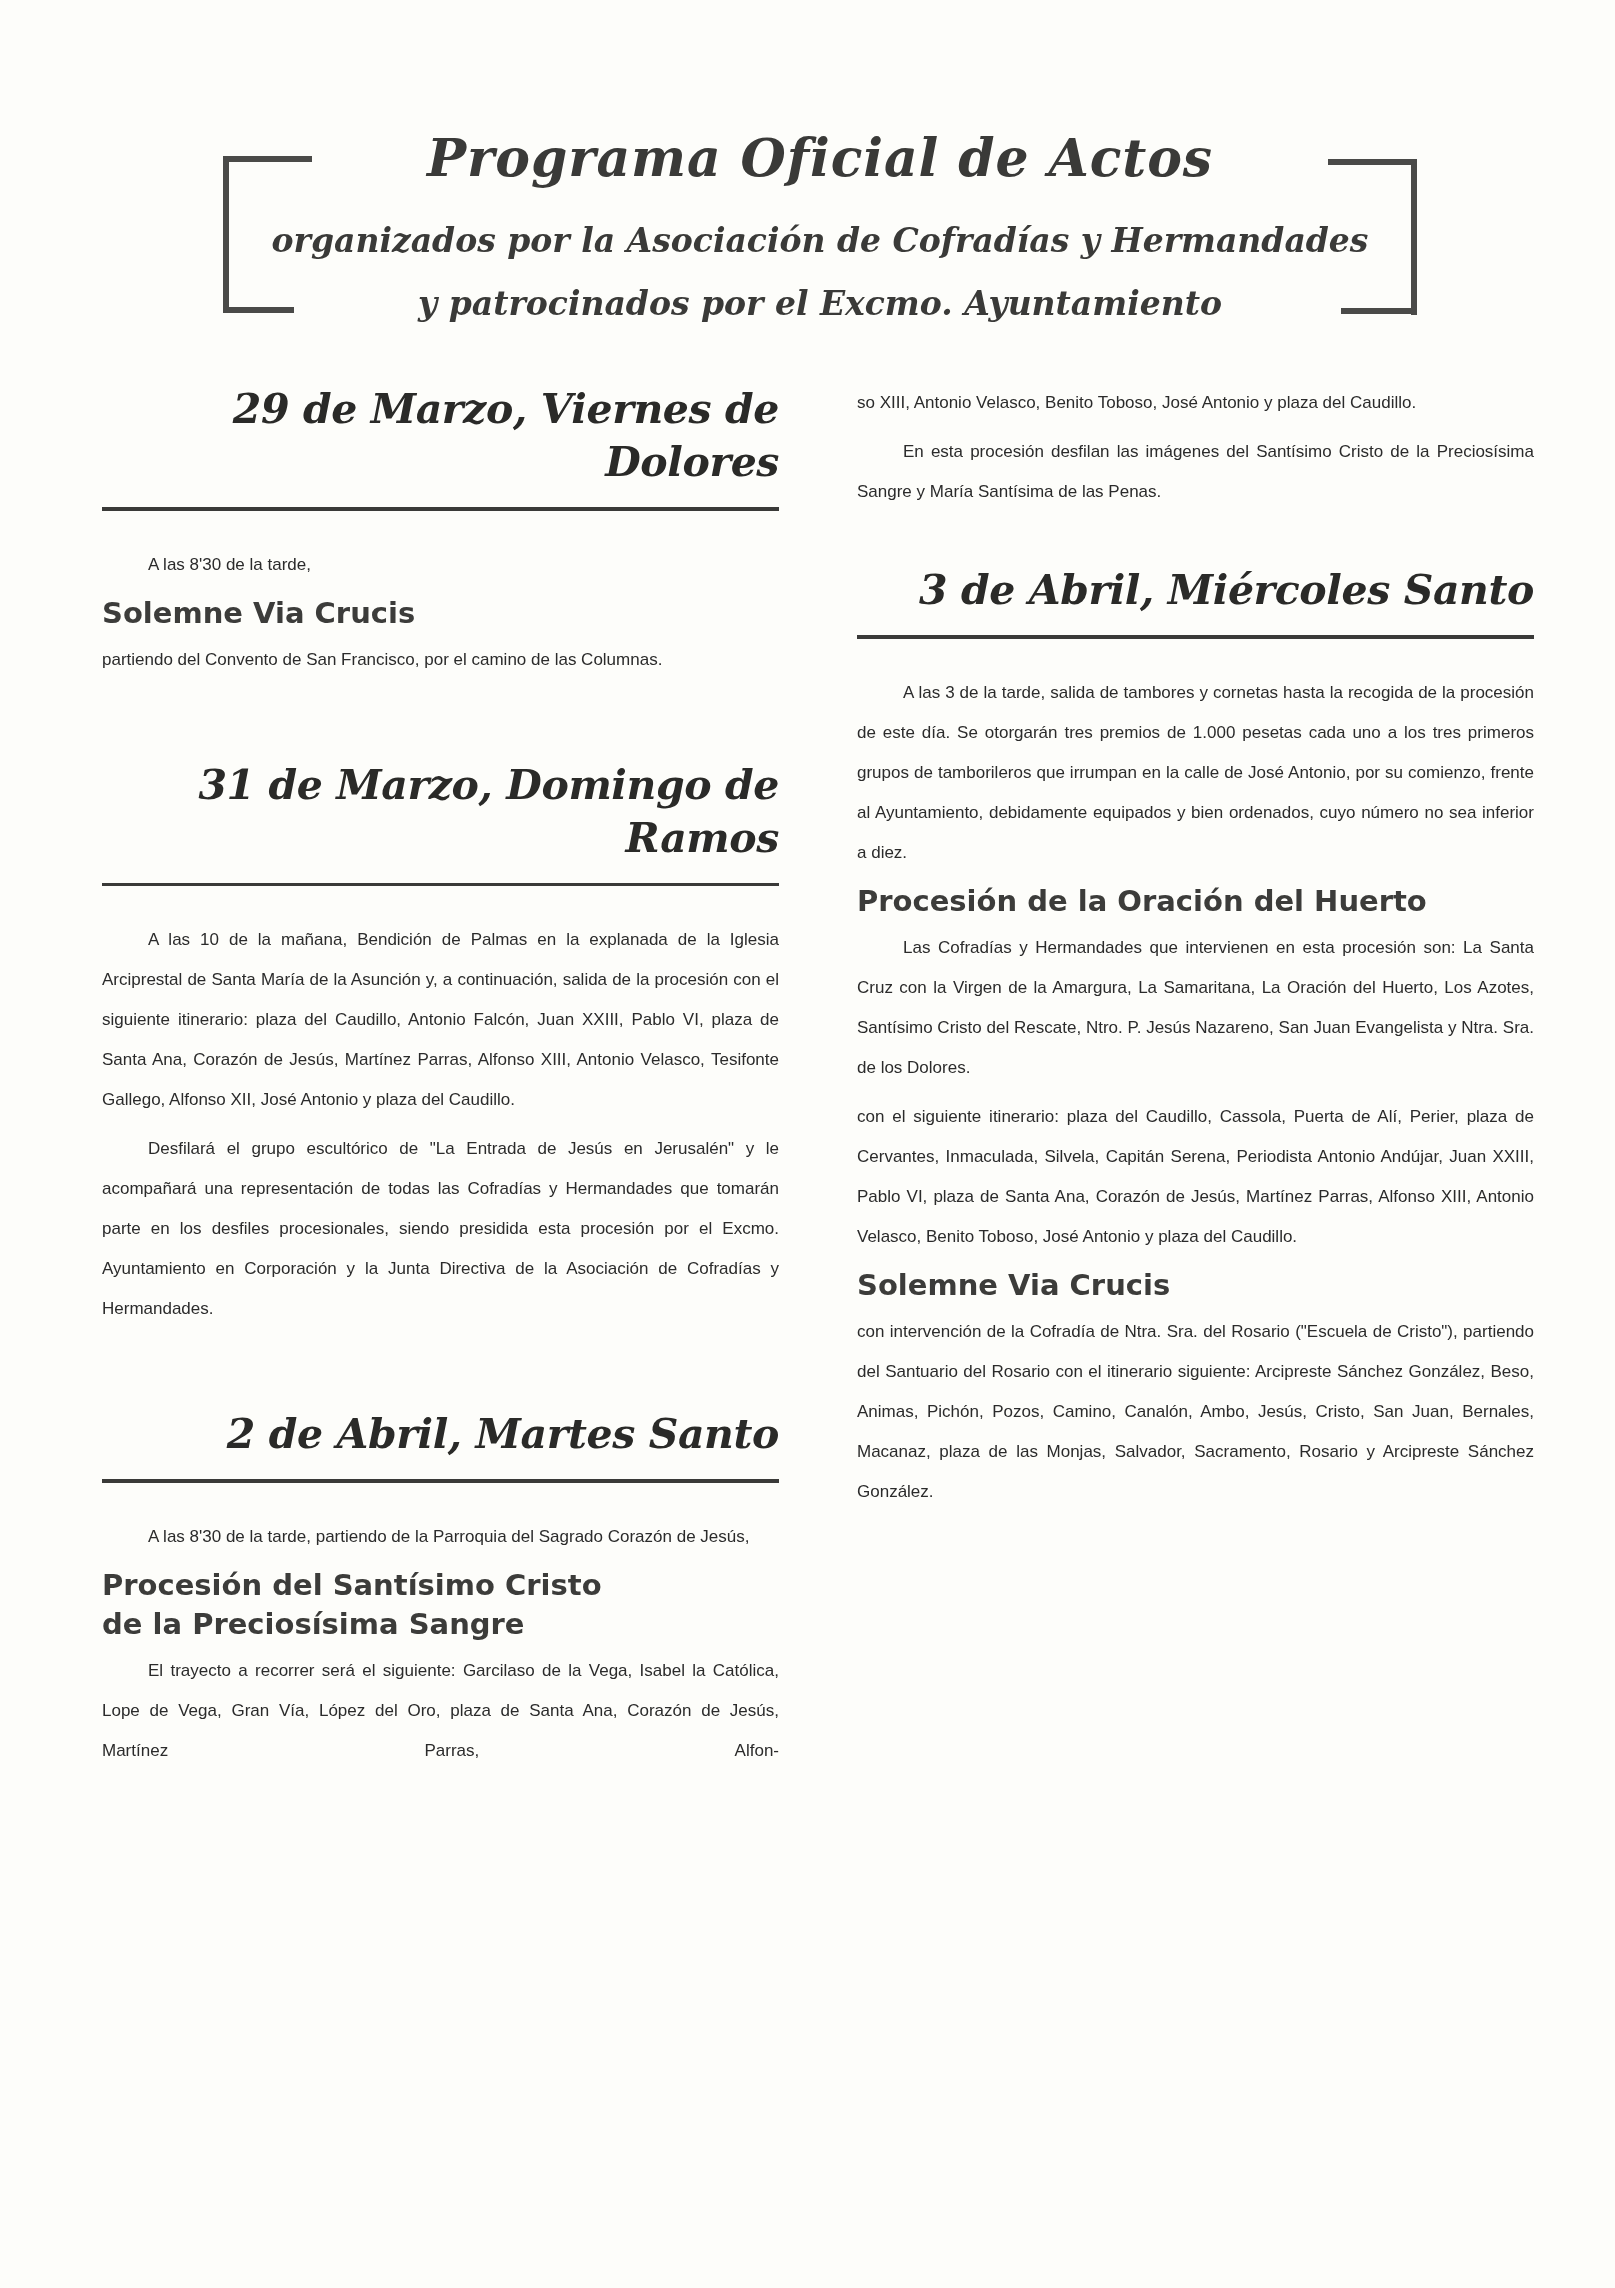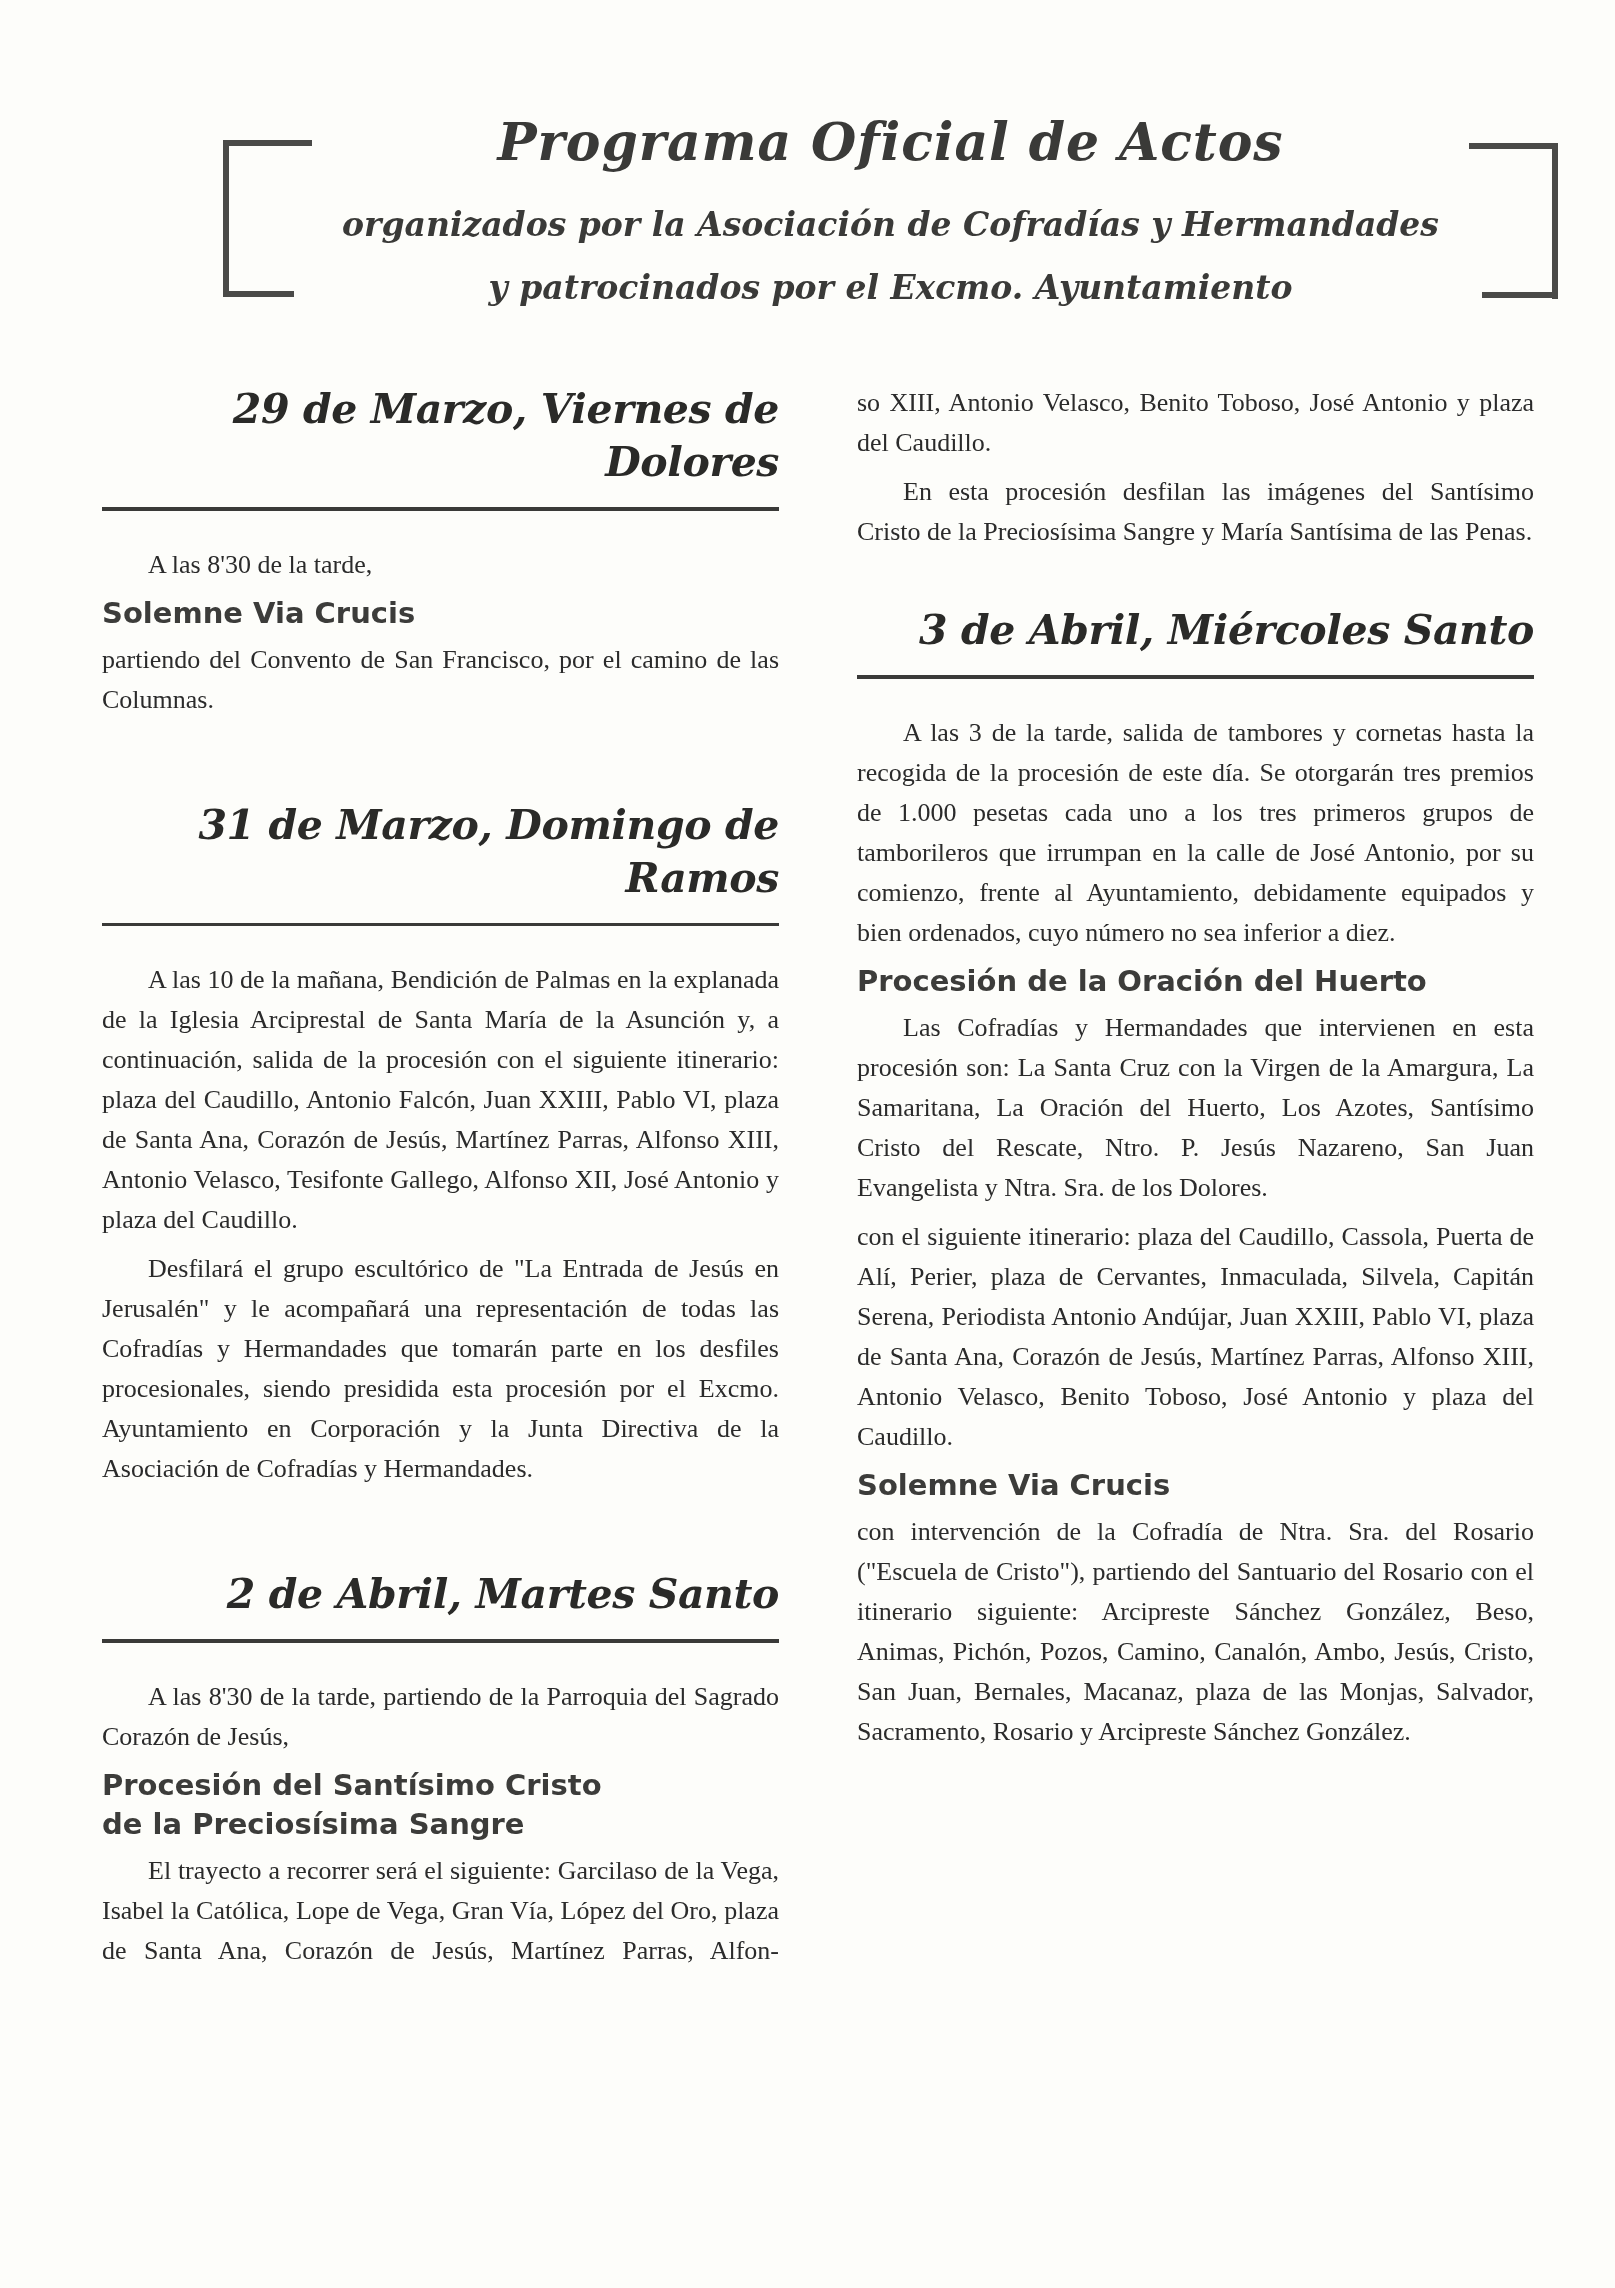--- a/index.html
+++ b/index.html
@@ -9,22 +9,22 @@
       background: #fdfdfa;
       color: #2b2b2b;
       position: relative;
       overflow: hidden;
       font-family: "Liberation Sans", sans-serif;
     }
     
     .header {
       position: absolute;
       left: 223px;
-      top: 100px;
-      width: 1335px;
+      top: 116px;
+      width: 1194px;
       height: 214px;
     }
     .frame-left, .frame-right {
       position: absolute;
       width: 6.2px;
       background: #4a4a48;
     }
     .frame-left { left: 0; top: 40px; height: 157px; }
     .frame-right { right: 0; top: 43px; height: 156px; }
     .frame-rule {
@@ -79,22 +79,22 @@
     .proc-title {
       font-family: "DejaVu Sans", sans-serif;
       font-weight: bold;
       font-size: 29px;
       text-align: left;
       color: #3c3c3a;
       line-height: 39px;
       margin: 3.6px 0 7.1px 0;
     }
     .para {
-      font-family: Liberation Serif, serif;
-      font-size: 26px;
+      font-family: Liberation Sans, sans-serif;
+      font-size: 17px;
       line-height: 40px;
       text-align: justify;
       margin: 0 0 9px 0;
       color: #2b2b2b;
       -webkit-hyphens: none;
     }
     .indent { text-indent: 46px; }
     .spacer-lg { height: 70px; }
     .spacer-md { height: 43px; }
   </style>

